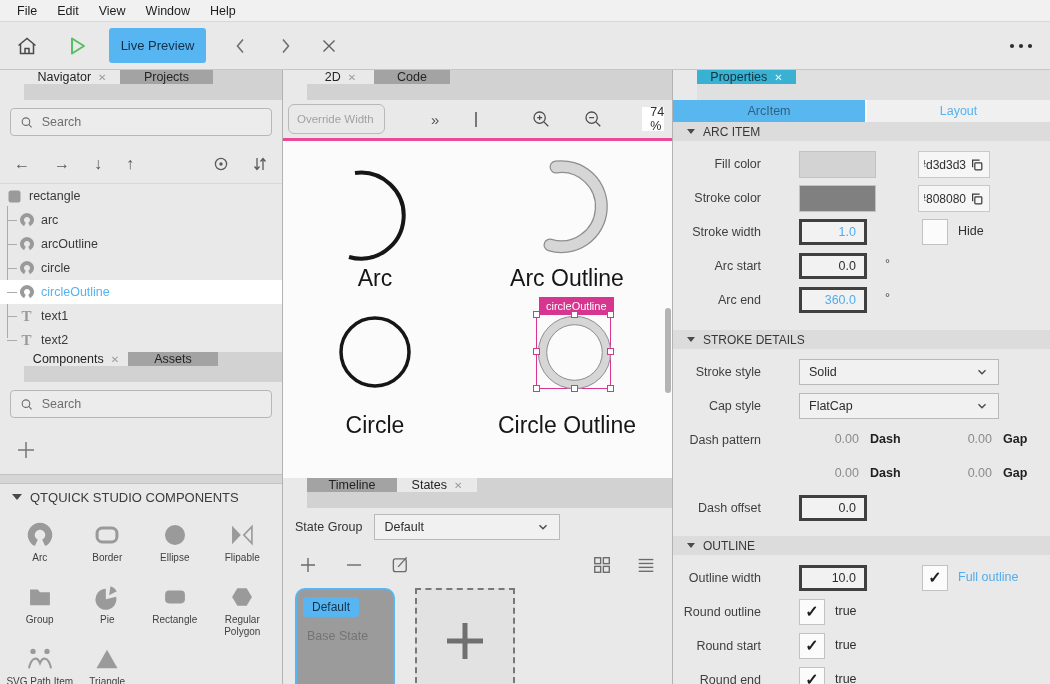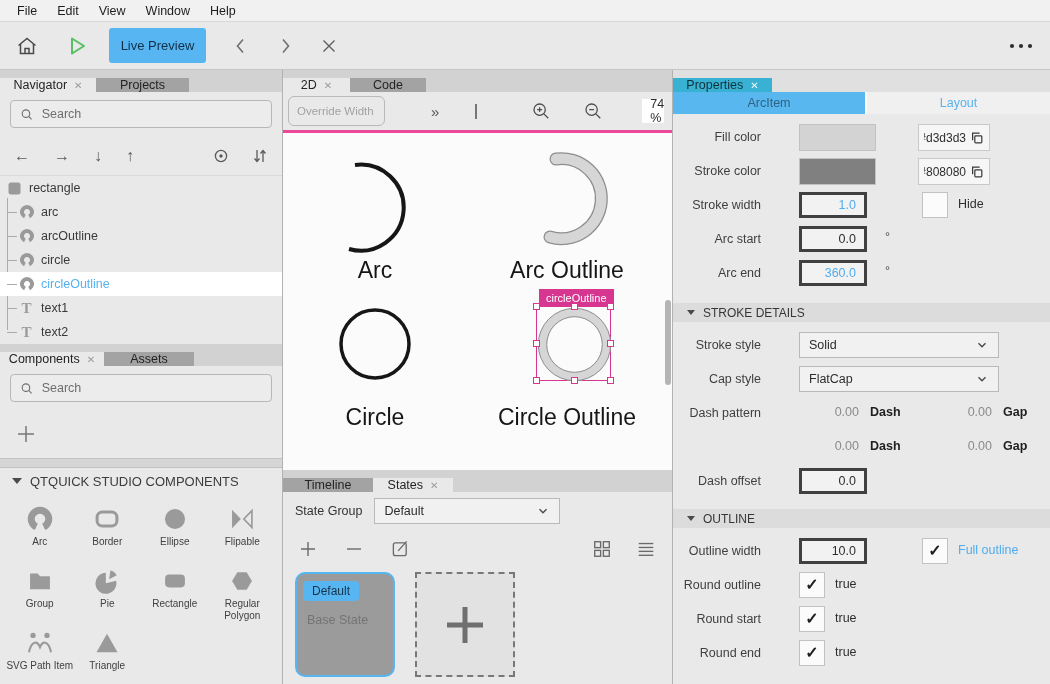--- a/index.html
+++ b/index.html
@@ -24,21 +24,21 @@
     display:flex; align-items:center; padding:0 10px; font-size:13px; color:#2d2d2d; }
   .file-dd sup { font-size:9px; margin-left:1px; }
   .ellipsis { margin-left:auto; margin-right:16px; }
 
   
   .left-panel  { position:absolute; top:70px; left:0;   width:283px; bottom:0; background:#e9e9e9; border-right:1px solid #b2b2b2; }
   .center-panel{ position:absolute; top:70px; left:283px; width:390px; bottom:0; background:#e9e9e9; border-right:1px solid #b2b2b2; }
   .right-panel { position:absolute; top:70px; left:673px; width:377px; bottom:0; background:#e9e9e9; overflow:hidden; }
 
   
-  .tabstrip { height:22px; background:#d2d2d2; display:flex; align-items:flex-end; }
+  .tabstrip { height:30px; background:#d2d2d2; display:flex; align-items:flex-start;margin-left:24px; }
   .tab { display:flex; align-items:center; justify-content:center; gap:7px; padding:0 8px; font-size:12.5px; color:#242424; }
   .tab.active { background:#e9e9e9; }
   .tab.inactive { background:#a3a3a3; }
   .tab.cyan { background:#38b1d2; color:#11323c; }
   .tab .x { font-size:10px; color:#9b9b9b; }
   .tab.cyan .x { color:#f2f8fa; }
 
   
   .search-wrap { height:44px; padding:8px 10px; }
   .search-box { height:28px; border:1px solid #b7b7b7; border-radius:4px; display:flex; align-items:center; padding:0 9px; gap:8px; background:#ececec; }
@@ -549,20 +549,24 @@
 
   <div class="subtabs">
     <div class="subtab arcitem">
       <span>ArcItem</span>
     </div>
     <div class="subtab layout">
       <span>Layout</span>
     </div>
   </div>
 
+  <div class="sec-header">
+    <span class="caret-down-sm"></span>
+    <span>ARC ITEM</span>
+  </div>
   <div class="pad6"></div>
 
   <div class="prow">
     <span class="plabel">Fill color</span>
     <div class="f swatch sw-fill" style="left:126px"></div>
     <div class="f hexfield" style="left:245px">
       <span class="hexclip">
           <span>#d3d3d3</span>
         </span>
       <svg width="14" height="14" viewBox="0 0 16 16">

